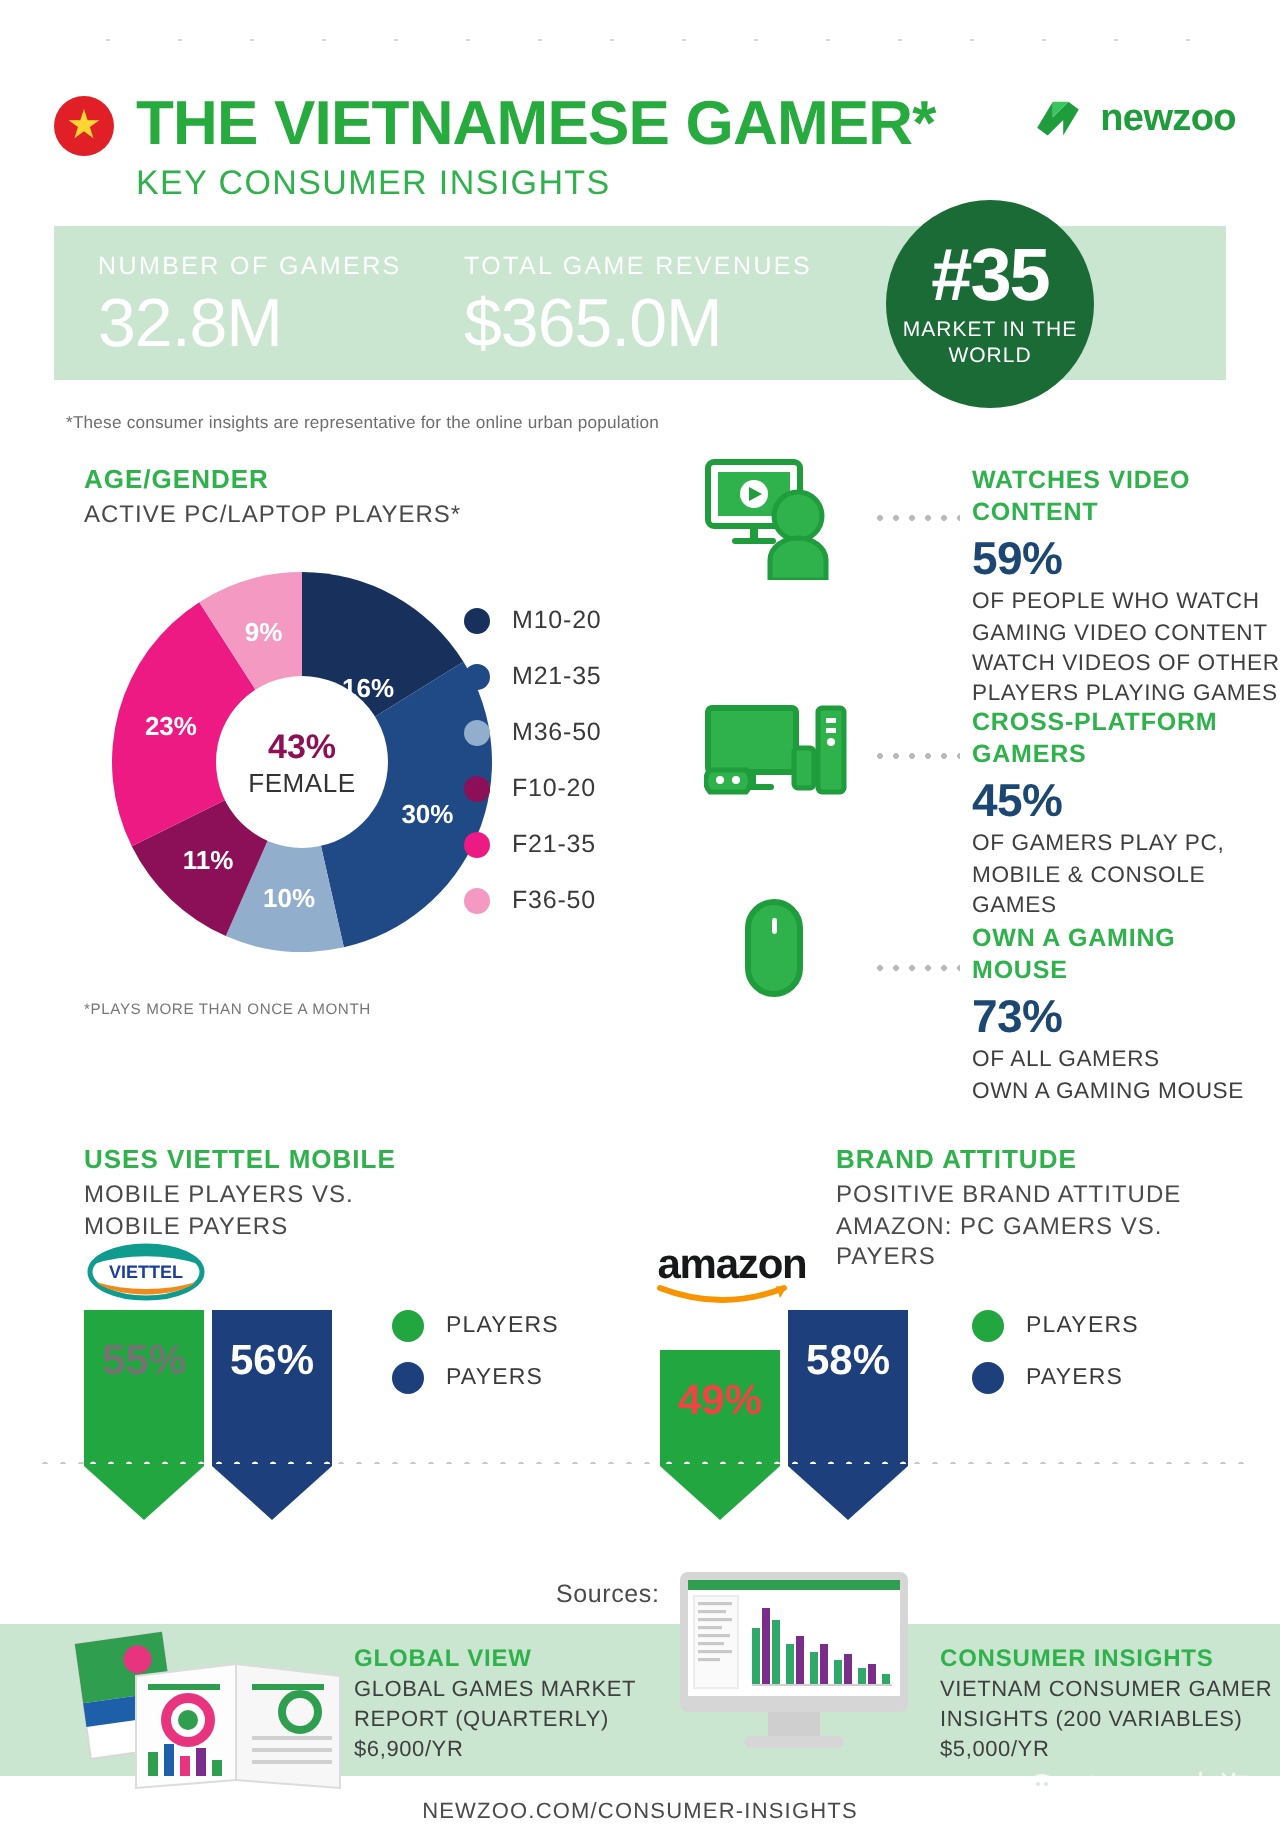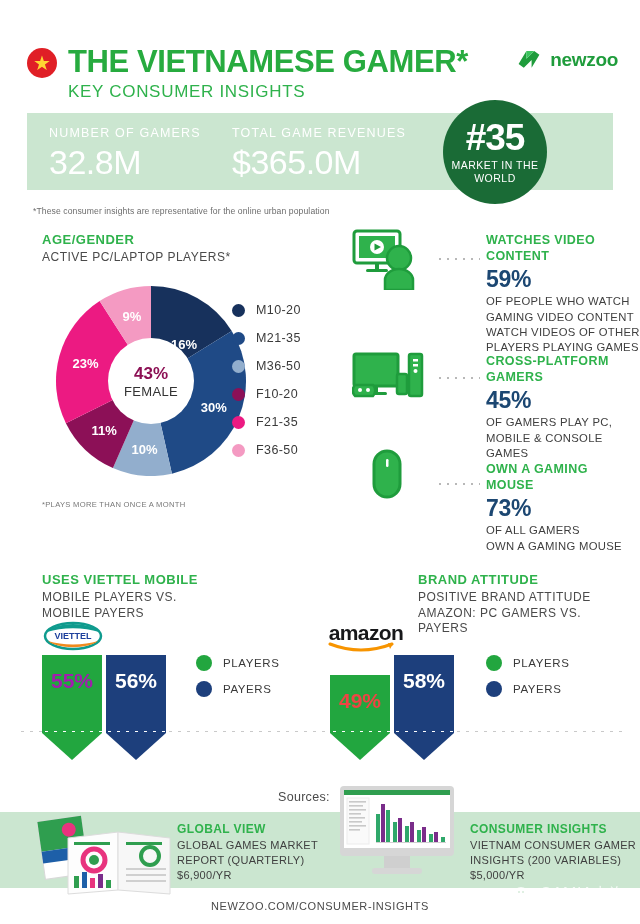--- a/index.html
+++ b/index.html
@@ -337,21 +337,21 @@
     <path d="M6 21 a27 10 0 0 0 50 0 a38 14 0 0 1 -50 0 Z" fill="#f08a1d"></path>
     <text x="31" y="19" font-family="Liberation Sans, sans-serif" font-size="9" font-weight="bold" fill="#1d3f9c" text-anchor="middle">VIETTEL</text>
   </svg>
   <div style="font-size:5px; color:#f08a1d; margin-top:1px; text-align:center;">Say it your way</div>
 </div>
 
 <svg style="position:absolute; left:42px; top:655px;" width="130" height="115" viewBox="0 0 130 115">
   <path d="M0 0 H60 V78 L30 105 L0 78 Z" fill="#22a63f"></path>
   <path d="M64 0 H124 V78 L94 105 L64 78 Z" fill="#1d3f7c"></path>
 </svg>
-<div style="position:absolute; left:42px; top:669px; width:60px; text-align:center; color:#a21caf; font-size:21px; font-weight:bold;">55%</div>
+<div style="position:absolute; left:42px; top:669px; width:60px; text-align:center; color:#737373; font-size:21px; font-weight:bold;">55%</div>
 <div style="position:absolute; left:106px; top:669px; width:60px; text-align:center; color:#fff; font-size:21px; font-weight:bold;">56%</div>
 
 <div class="blegend" style="left:196px; top:650px;">
   <div class="row">
     <span class="dot" style="background:#22a63f;"></span>
     <span class="t">PLAYERS</span>
   </div>
   <div class="row">
     <span class="dot" style="background:#1d3f7c;"></span>
     <span class="t">PAYERS</span>

